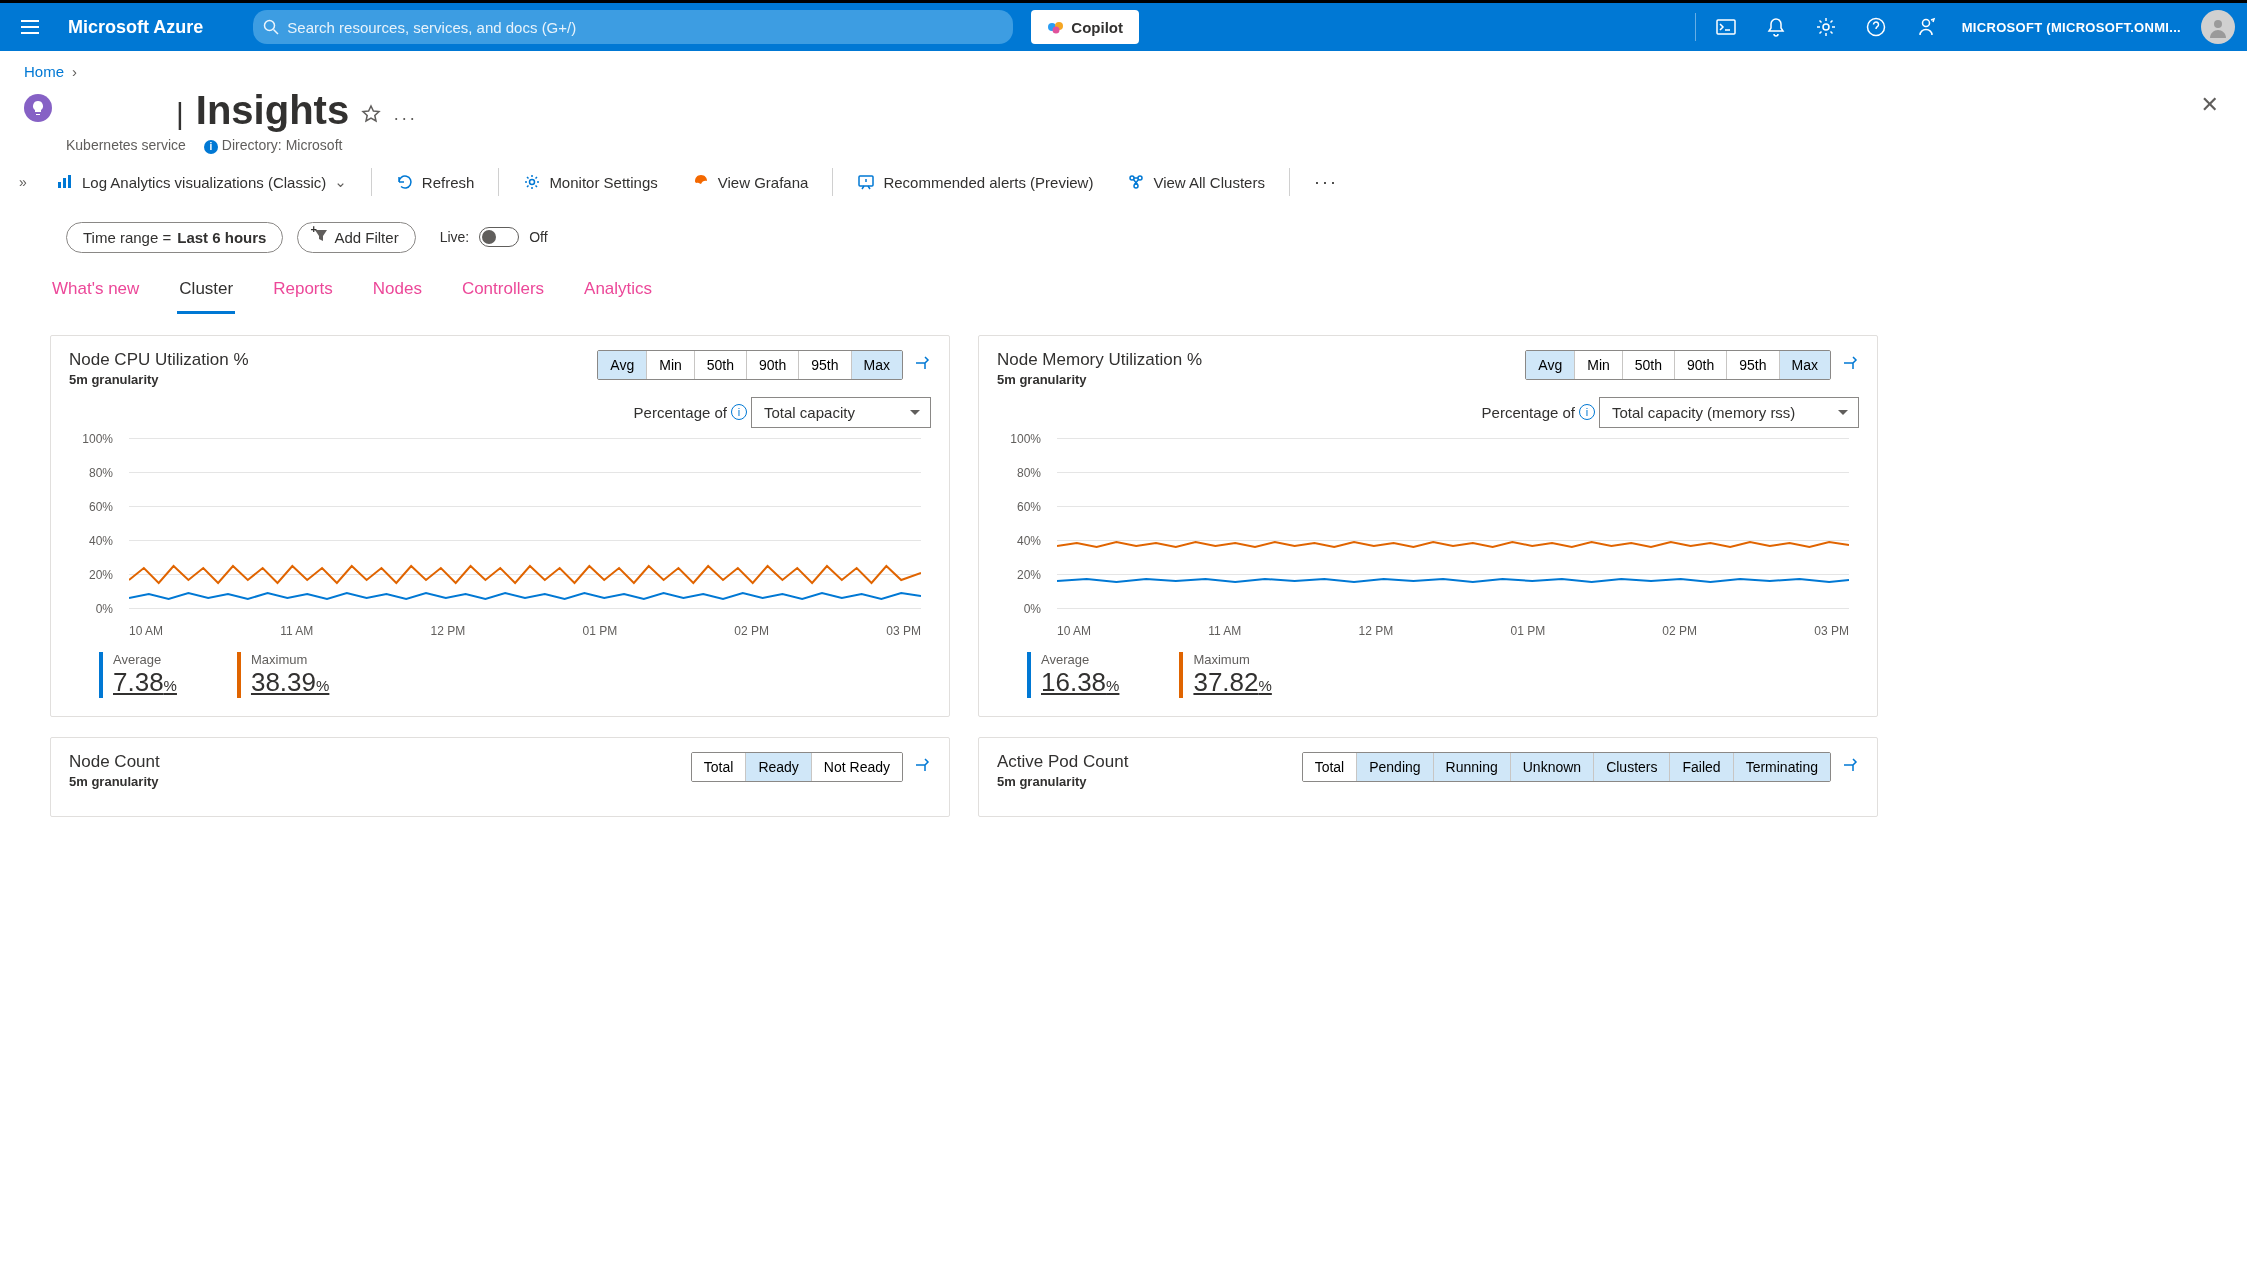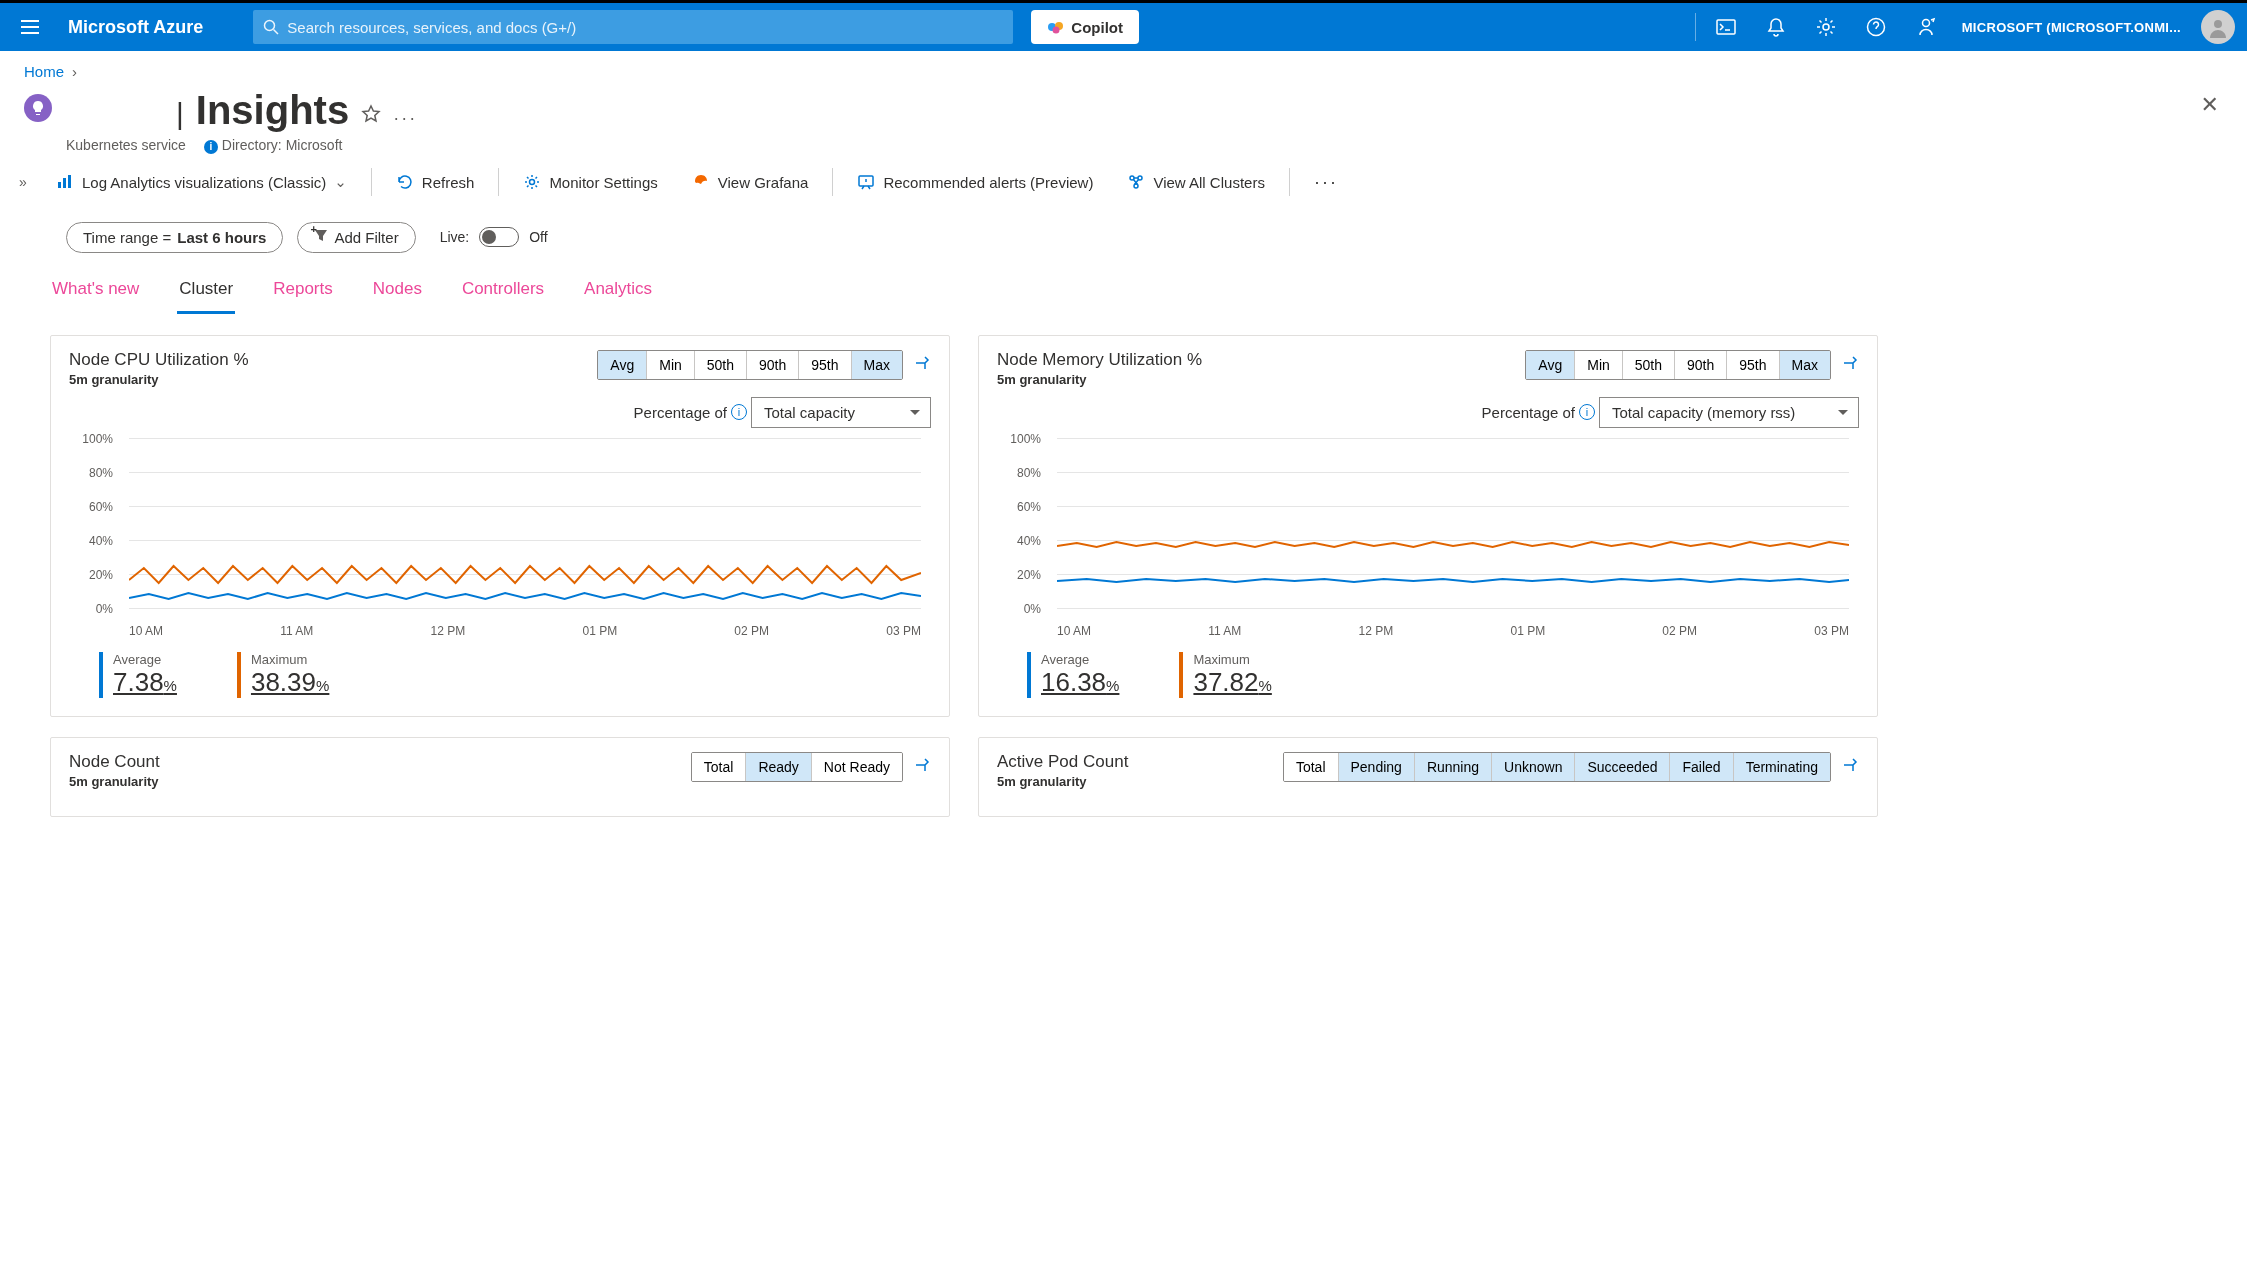--- a/index.html
+++ b/index.html
@@ -2,21 +2,21 @@
 <html><head>
 <meta charset="utf-8">
 <style>
 * { box-sizing: border-box; margin: 0; padding: 0; }
 body { font-family: "Segoe UI", Arial, sans-serif; font-size: 14px; color: #323130; background: #fff; overflow: hidden; }
 .top-strip { height: 3px; background: #000; }
 .header { background: #0078d4; height: 48px; display: flex; align-items: center; padding: 0 12px; color: #fff; }
 .hamburger { width: 36px; height: 36px; display:flex; align-items:center; justify-content:center; cursor:pointer; }
 .hamburger svg { fill:#fff; }
 .brand { font-size: 18px; font-weight: 600; margin-left: 20px; margin-right: 50px; cursor:pointer; }
-.search { flex: 0 0 760px; height: 34px; background: #3d9de2; border-radius: 2px; display:flex; align-items:center; padding: 0 10px; }
+.search { flex: 0 0 760px; height: 34px; background: #3d9de2; border-radius: 14px; display:flex; align-items:center; padding: 0 10px; }
 .search svg { fill:#fff; opacity:0.9; }
 .search input { flex:1; background:transparent; border:none; outline:none; color:#fff; font-size:15px; margin-left:8px; }
 .search input::placeholder { color:#e8f3fb; }
 .copilot-btn { margin-left:18px; background:#fff; color:#323130; border-radius:4px; height:34px; padding:0 16px; display:flex; align-items:center; gap:6px; font-weight:600; cursor:pointer; font-size:15px; }
 .header-right { margin-left:auto; display:flex; align-items:center; gap:10px; }
 .hicon { width:40px; height:40px; display:flex; align-items:center; justify-content:center; cursor:pointer; position:relative; }
 .hicon svg { stroke:#fff; fill:none; }
 .vline { width:1px; height:28px; background:rgba(255,255,255,0.4); }
 .tenant { font-size:13px; font-weight:600; letter-spacing:0.3px; margin-left:6px; margin-right:10px; cursor:pointer; }
 .avatar { width:34px; height:34px; border-radius:50%; background:#d0d0d0; display:flex; align-items:center; justify-content:center; }
@@ -426,21 +426,21 @@
       <div>
         <div class="chart-title">Active Pod Count</div>
         <div class="chart-sub">5m granularity</div>
       </div>
       <div style="display:flex;align-items:center">
         <div class="seg">
           <button>Total</button>
           <button class="sel">Pending</button>
           <button class="sel">Running</button>
           <button class="sel">Unknown</button>
-          <button class="sel">Succeeded</button>
+          <button class="sel">Clusters</button>
           <button class="sel">Failed</button>
           <button class="sel">Terminating</button>
         </div>
         <span class="pin"><svg width="18" height="18" viewBox="0 0 18 18" fill="none" stroke="#0078d4" stroke-width="1.5">
               <path d="M3 9h9l3-3-3-3M12 9v6"></path>
             </svg></span>
       </div>
     </div>
   </div>
 </div>

